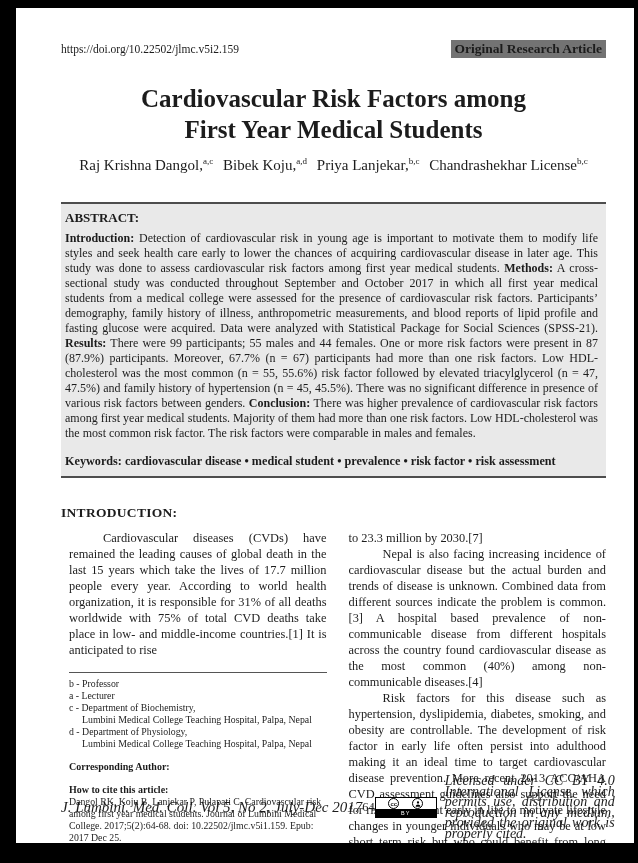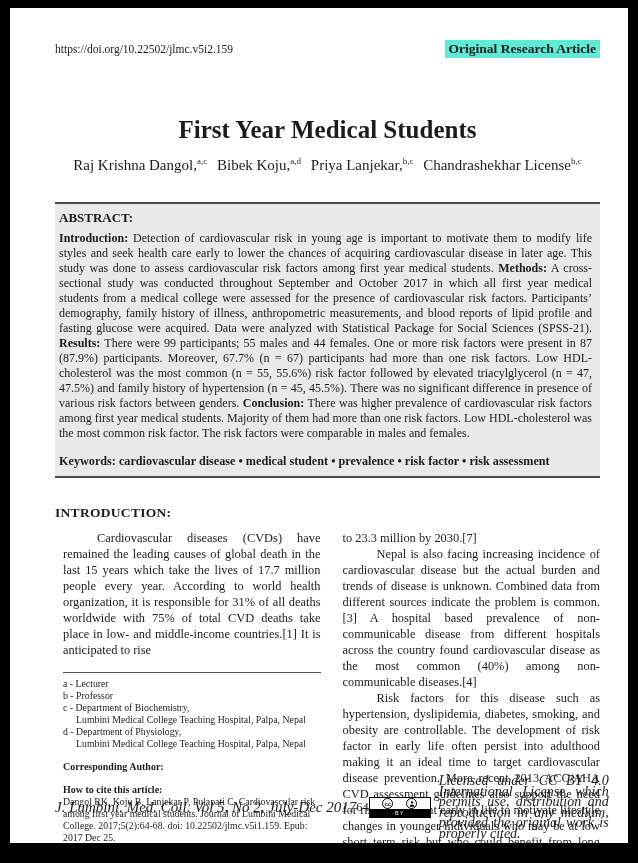--- a/index.html
+++ b/index.html
@@ -4,30 +4,30 @@
 <style>
   * { margin:0; padding:0; box-sizing:border-box; }
   html,body { width:638px; height:863px; }
   body {
     background:#000;
     position:relative;
     font-family:"Liberation Serif", serif;
     color:#1c1c1c;
   }
   .page {
-    position:absolute; left:10px; top:8px;
+    position:absolute; left:16px; top:8px;
     width:618px; height:835px;
     background:#fff;
     padding:32px 28px 0 45px;
     overflow:hidden;
   }
   
   .topbar { display:flex; justify-content:space-between; align-items:flex-start; }
   .doi { font-size:11.5px; padding-top:3px; }
-  .article-type { font-size:13.5px; font-weight:bold; background:#5eead4; padding:1px 4px; }
+  .article-type { font-size:13.5px; font-weight:bold; background:#737373; padding:1px 4px; }
   
   .title { text-align:center; font-size:25px; font-weight:bold; line-height:31px; margin-top:25px; }
   .authors { text-align:center; font-size:15px; margin-top:11px; }
   .author { margin:0 3px; }
   .author sup { font-size:9px; }
   
   .abstract {
     margin-top:28px;
     background:#e9e9e9;
     border-top:2px solid #4d4d4d;
@@ -76,21 +76,21 @@
 <body>
 
 <div class="page">
 
   <div class="topbar">
     <span class="doi">https://doi.org/10.22502/jlmc.v5i2.159</span>
     <span class="article-type">Original Research Article</span>
   </div>
 
   <h1 class="title">
-    <br>
+    <span>Cardiovascular Risk Factors among</span><br>
     <span>First Year Medical Students</span>
   </h1>
 
   <div class="authors">
     <span class="author"><span>Raj Krishna Dangol,</span><sup>a,c</sup></span>
     <span class="author"><span>Bibek Koju,</span><sup>a,d</sup></span>
     <span class="author"><span>Priya Lanjekar,</span><sup>b,c</sup></span>
     <span class="author"><span>Chandrashekhar License</span><sup>b,c</sup></span>
   </div>
 
@@ -102,25 +102,25 @@
 
   <h2 class="section-heading">INTRODUCTION:</h2>
 
   <div class="columns">
 
     <div class="col">
       <p class="body-par indent">Cardiovascular diseases (CVDs) have remained the leading causes of global death in the last 15 years which take the lives of 17.7 million people every year. According to world health organization, it is responsible for 31% of all deaths worldwide with 75% of total CVD deaths take place in low- and middle-income countries.[1] It is anticipated to rise</p>
 
       <div class="footnotes">
         <div class="fn-item">
-          <div>a - Lecturer</div>
+          <div>b - Professor</div>
           <div class="fn-cont"></div>
         </div>
         <div class="fn-item">
-          <div>b - Professor</div>
+          <div>a - Lecturer</div>
           <div class="fn-cont"></div>
         </div>
         <div class="fn-item">
           <div>c - Department of Biochemistry,</div>
           <div class="fn-cont">Lumbini Medical College Teaching Hospital, Palpa, Nepal</div>
         </div>
         <div class="fn-item">
           <div>d - Department of Physiology,</div>
           <div class="fn-cont">Lumbini Medical College Teaching Hospital, Palpa, Nepal</div>
         </div>

